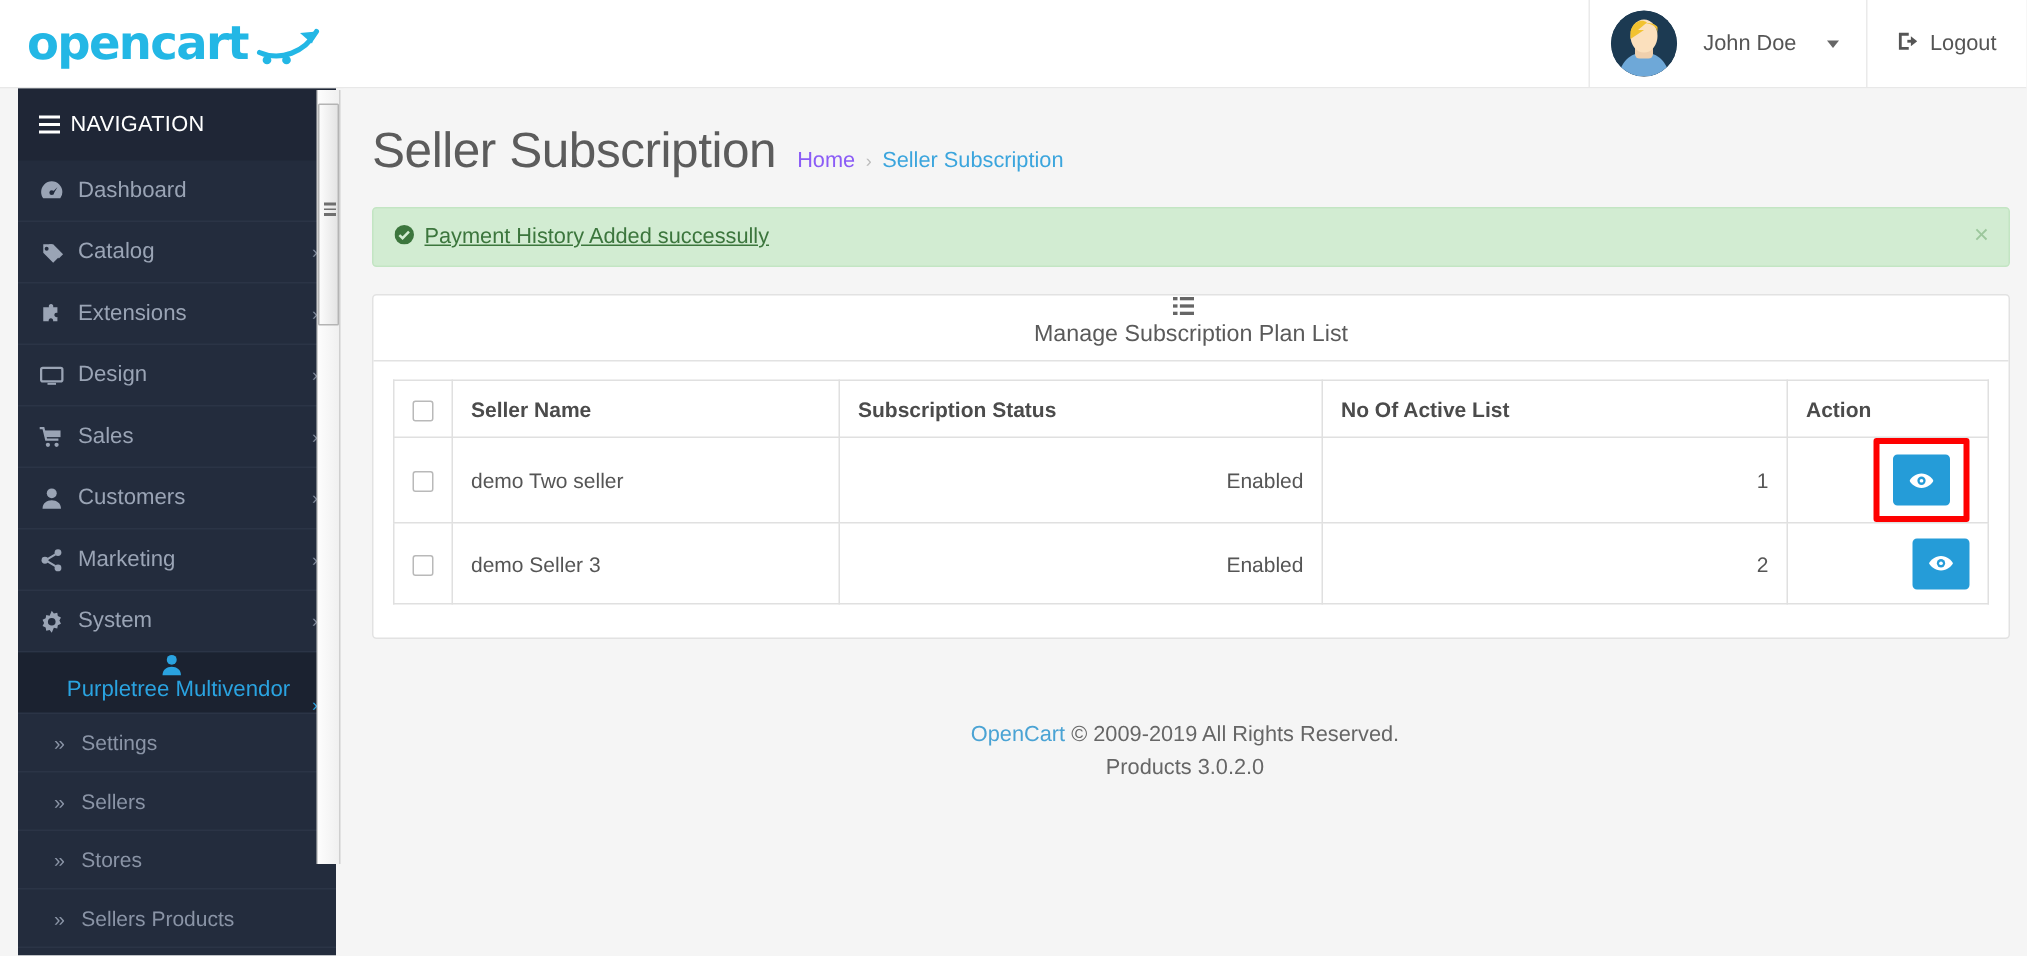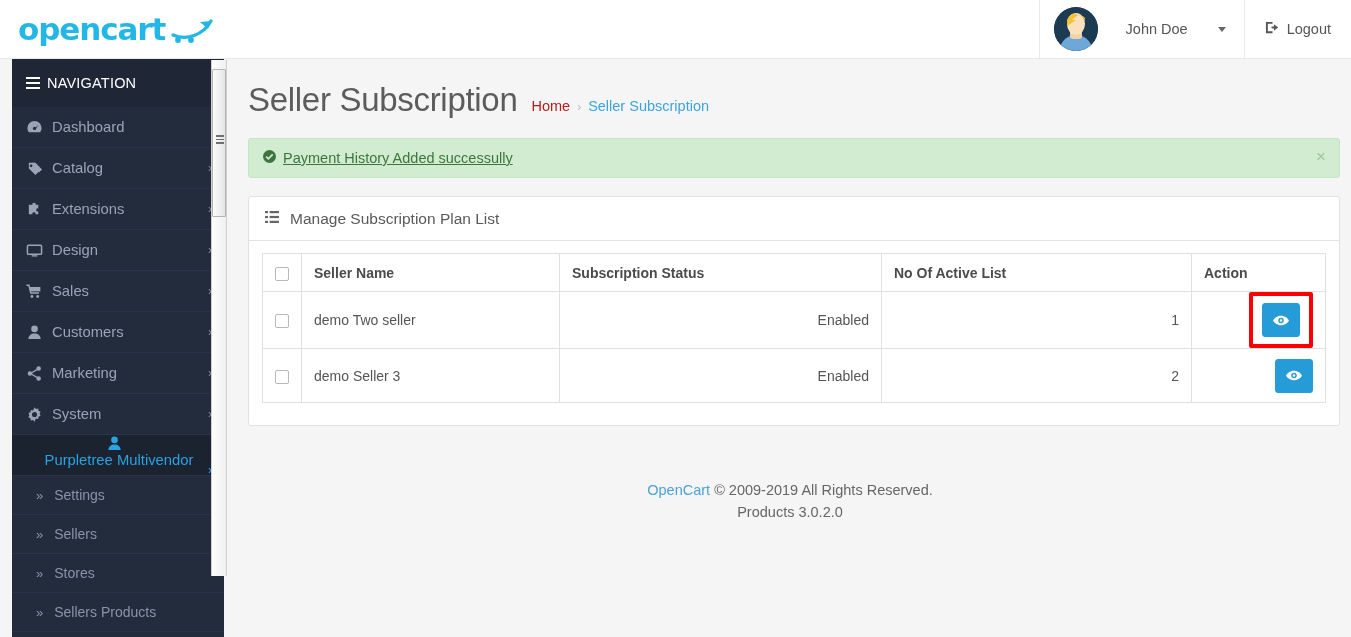--- a/index.html
+++ b/index.html
@@ -23,21 +23,21 @@
     align-items: center; padding-left: 18px;
   }
   .logo-text {
     font-size: 31px; font-weight: bold; color: #23b7e5;
     letter-spacing: -1.1px; font-family: "DejaVu Sans", sans-serif;
     line-height: 1;
   }
   .logo-cart { position: relative; width: 46px; height: 30px; margin-left: 4px; }
   .topbar-spacer { flex: 1; }
   .user-cell {
-    display: flex; align-items: center; gap: 28px;
+    display: flex; align-items: center; gap: 18px;
     padding: 0 18px 0 14px; border-left: 1px solid #eaeaea;
   }
   .avatar {
     width: 44px; height: 44px; border-radius: 50%;
     background: #1c3a52; overflow: hidden; position: relative; flex: none;
   }
   .user-name { font-size: 14.5px; color: #555; }
   .caret-down {
     width: 0; height: 0; border-left: 4.5px solid transparent;
     border-right: 4.5px solid transparent; border-top: 5px solid #666;
@@ -108,21 +108,21 @@
   }
   .page-head {
     display: flex; align-items: baseline; gap: 14px;
     padding: 22px 0 0 19px;
   }
   .page-title {
     font-size: 33px; color: #5c5c5c; font-weight: normal;
     margin: 0; letter-spacing: -.3px;
   }
   .crumbs { font-size: 14.5px; display: flex; align-items: baseline; gap: 7px; }
-  .crumb-plain { color: #b91c1c; }
+  .crumb-plain { color: #8b5cf6; }
   .crumb-sep { color: #bbb; font-size: 12px; }
   .crumb-link { color: #3ba5dd; }
 
   .alert {
     position: relative; margin: 19px 11px 0 19px; height: 40px;
     background: #d2ecd2; border: 1px solid #c3e5c3; border-radius: 3px;
     display: flex; align-items: center; padding: 0 14px;
     color: #3c763d; font-size: 14.5px; text-decoration: underline;
   }
   .alert .ok { margin-right: 7px; font-size: 14px; }
@@ -131,21 +131,21 @@
     color: #9cc79c; font-size: 17px; cursor: pointer; line-height: 1;
   }
 
   .panel {
     margin: 18px 11px 0 19px; background: #fff;
     border: 1px solid #e2e2e2; border-radius: 3px;
   }
   .panel-head {
     height: 44px; display: flex; align-items: center;
     padding: 0 16px; border-bottom: 1px solid #e2e2e2;
-    color: #5a5a5a; font-size: 15.5px;
+    color: #5a5a5a; font-size: 15.5px; flex-direction: column;
   }
   .panel-head .list-ico { margin-right: 11px; font-size: 14px; color: #666; }
   .panel-body { padding: 12px 13px 22px 13px; }
 
   table.grid { width: 100%; border-collapse: collapse; }
   table.grid th, table.grid td {
     border: 1px solid #e0e0e0; font-size: 14px; vertical-align: middle;
   }
   table.grid th {
     background: #fff; color: #4b4b4b; font-weight: bold;

